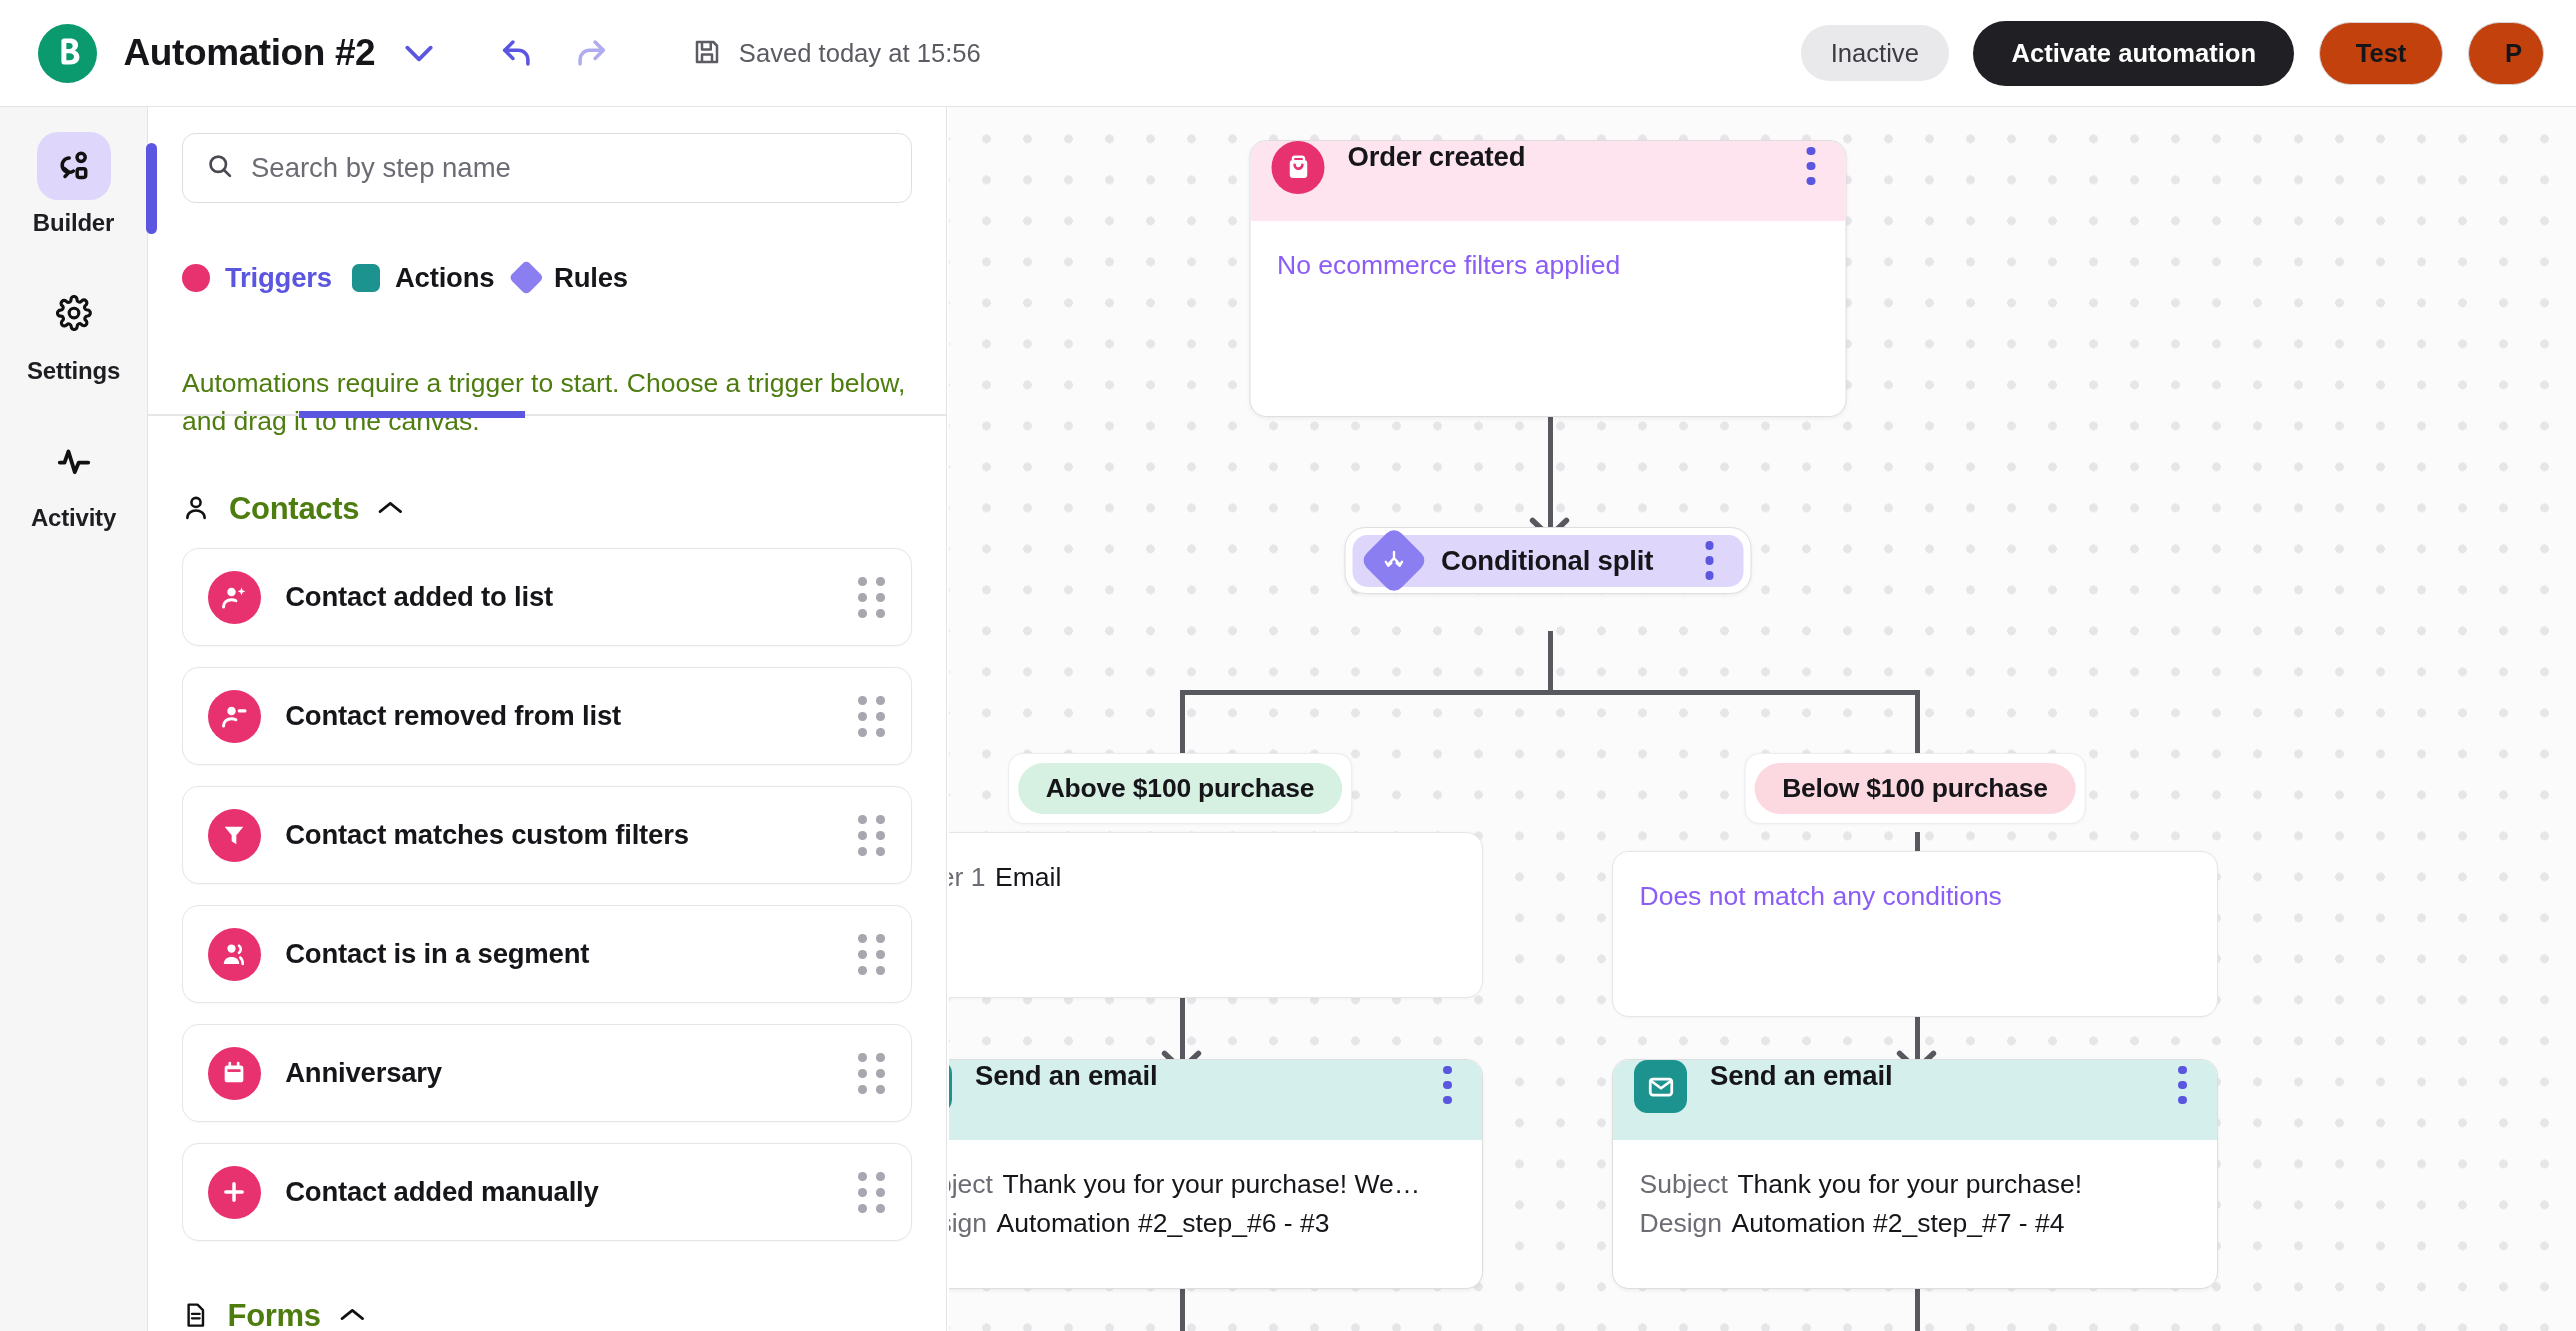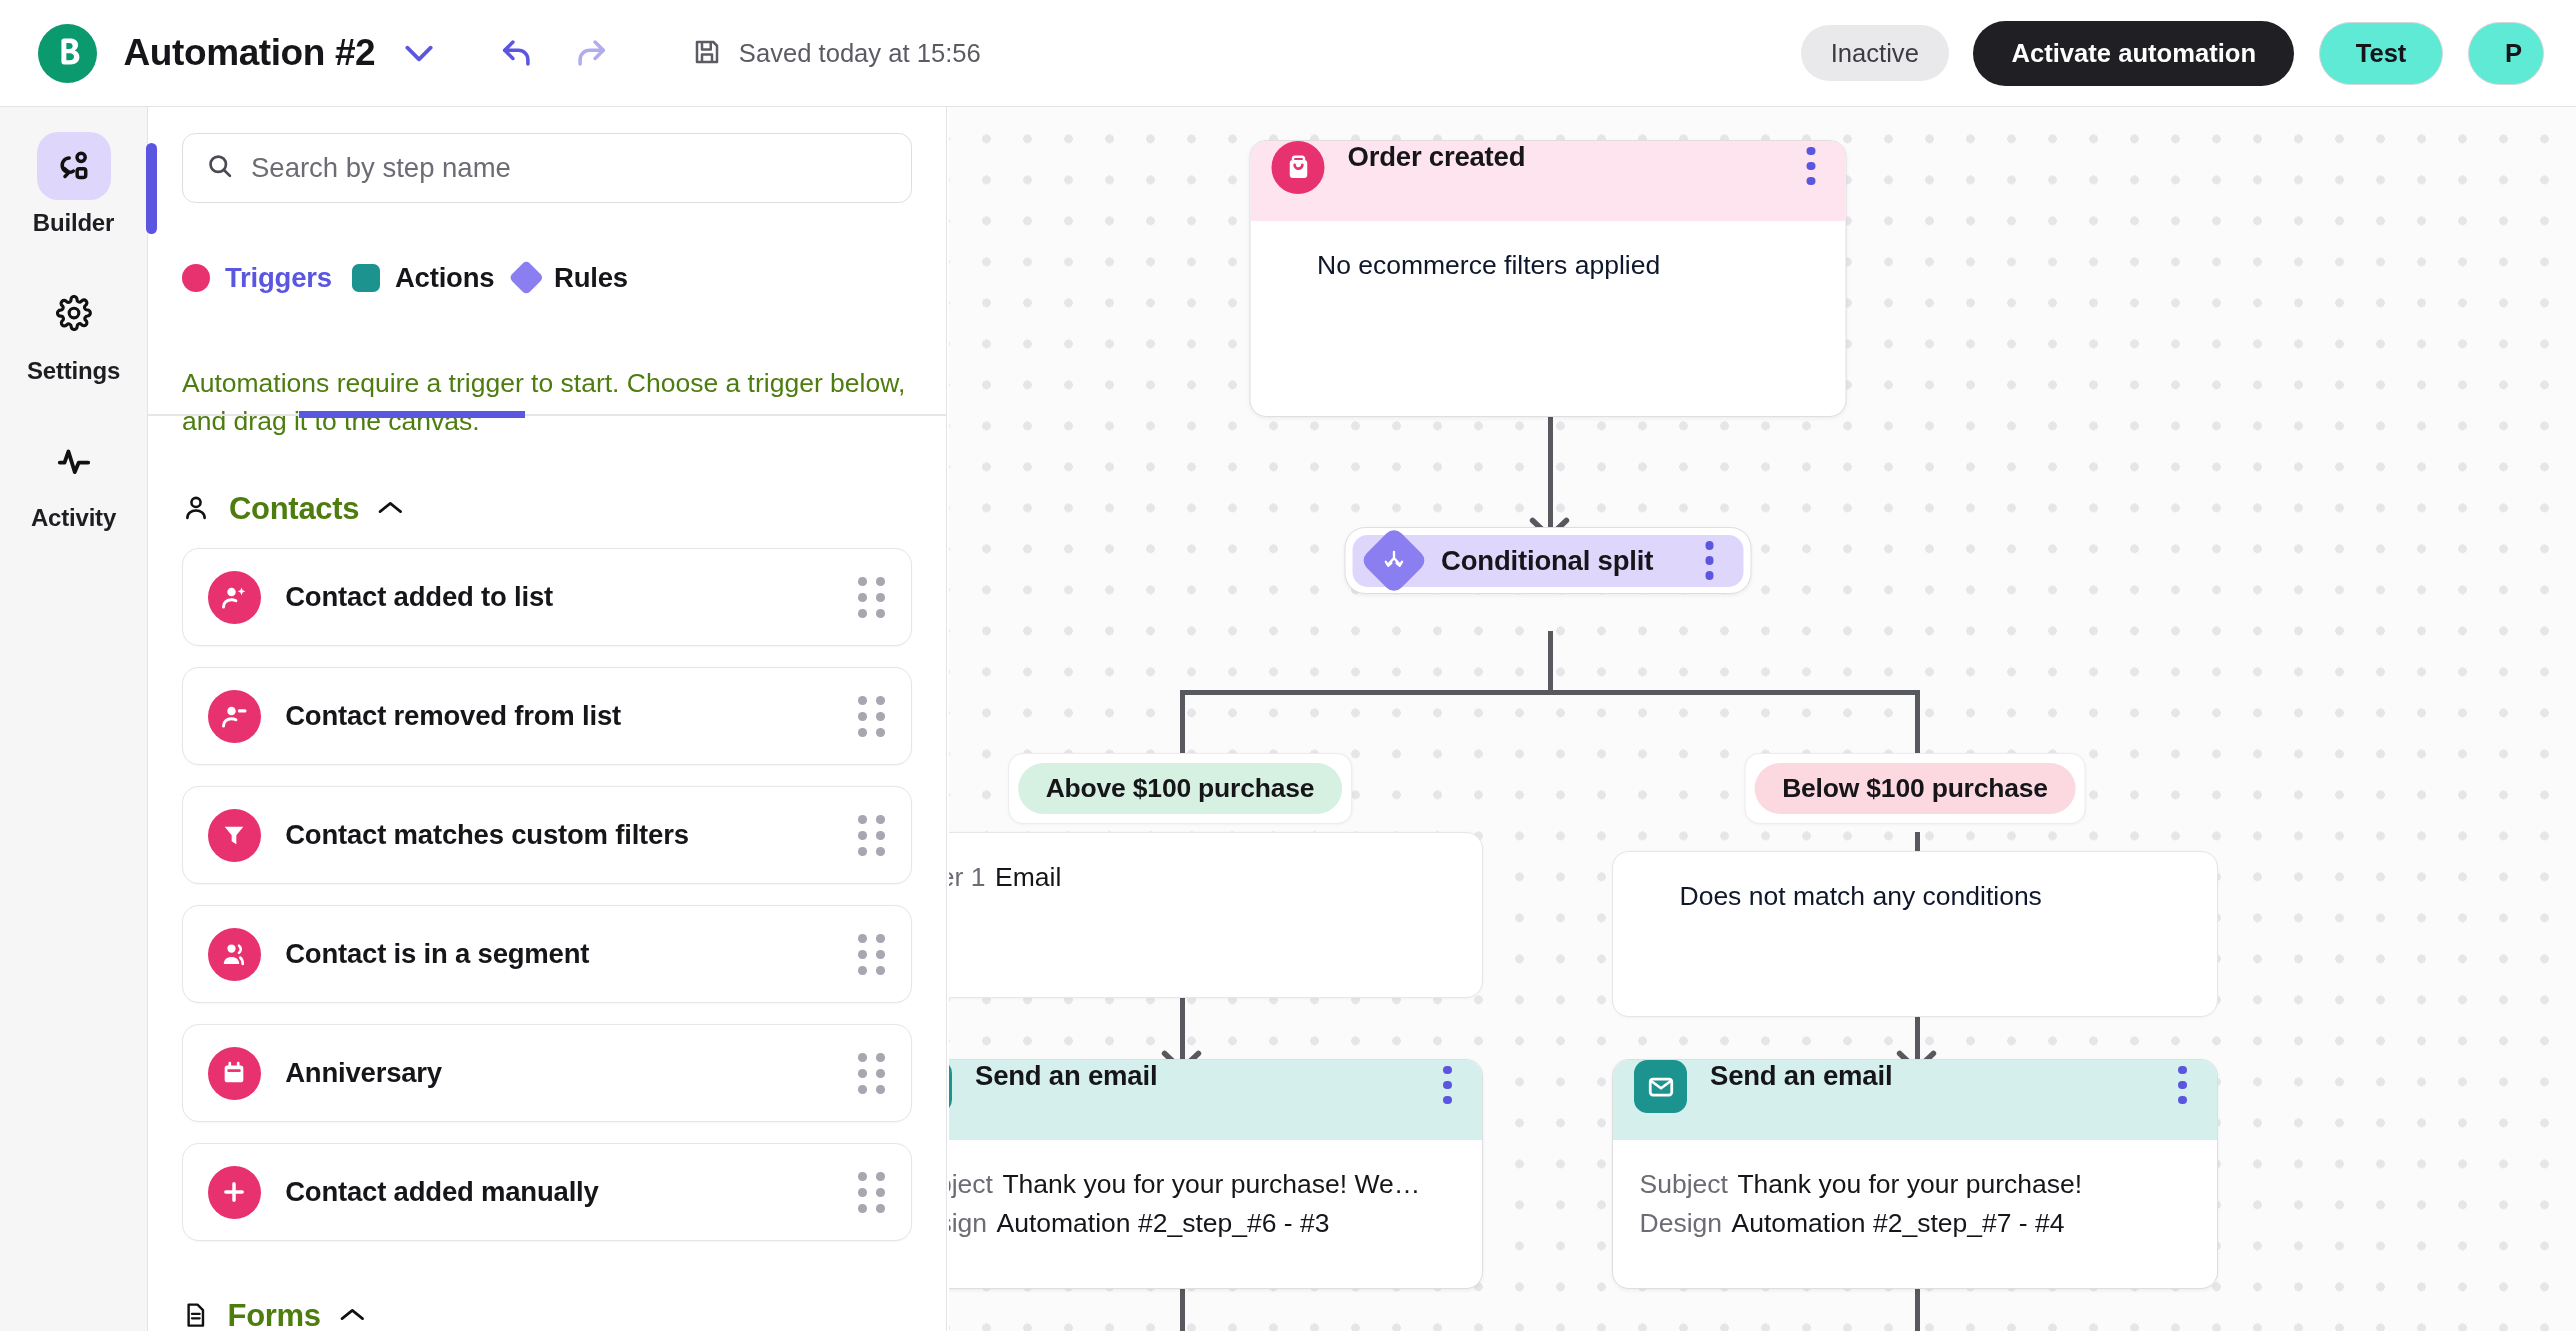--- a/index.html
+++ b/index.html
@@ -53,21 +53,21 @@
     padding: 13.3px 30px; white-space: nowrap;
     margin-right: 24.6px;
   }
   .btn-activate {
     background: #1f1f24; color: #fff; font-weight: 700;
     font-size: 25.6px; border-radius: 946px;
     padding: 18px 38px; border: none; cursor: pointer;
     white-space: nowrap;
   }
   .btn-outline {
-    background: #5eead4; color: #16161a; font-weight: 700;
+    background: #c2410c; color: #16161a; font-weight: 700;
     font-size: 25.6px; border-radius: 946px;
     padding: 16px 36px; border: 1.9px solid #d5d5da; cursor: pointer;
     white-space: nowrap; margin-left: 24.6px;
   }
   .btn-outline.clipped {
     margin-left: 24.6px; padding-right: 38px; overflow: hidden;
     max-width: 59px; text-overflow: clip;
   }
 
   
@@ -183,21 +183,21 @@
   .head-pink { background: #fde4ef; }
   .head-teal { background: #d5f0ec; }
   .node-head-title {
     font-size: 27.5px; font-weight: 700; color: #16161a;
     margin-left: 23px; flex: 1 1 auto; letter-spacing: -0.2px;
   }
   .kebab { display: flex; flex-direction: column; gap: 6.6px; cursor: pointer; padding: 5.7px; }
   .kebab i { width: 8.5px; height: 8.5px; border-radius: 50%; background: #5b56e0; display: block; }
   .node-body { padding: 24.6px 26.5px 0 26.5px; }
   .body-line { font-size: 26.5px; color: #16161a; line-height: 1.5; white-space: nowrap; }
-  .body-muted { color: #0f172a; margin-left: 40px; }
+  .body-muted { color: #8b5cf6; }
   .body-key { color: #6c6c74; margin-right: 9.5px; }
 
   .ico-round-pink {
     width: 53px; height: 53px; border-radius: 50%; background: #e8316f;
     display: flex; align-items: center; justify-content: center; flex: 0 0 auto;
   }
   .ico-sq-teal {
     width: 53px; height: 53px; border-radius: 13.3px; background: #1d9390;
     display: flex; align-items: center; justify-content: center; flex: 0 0 auto;
   }

